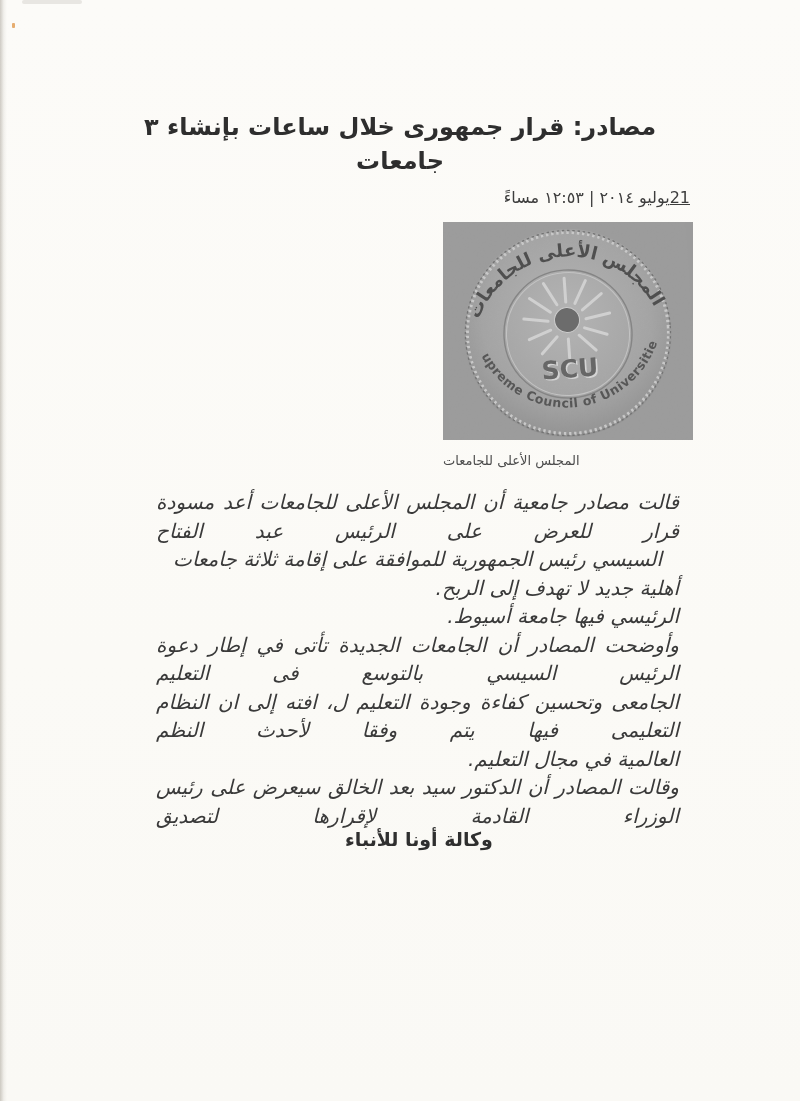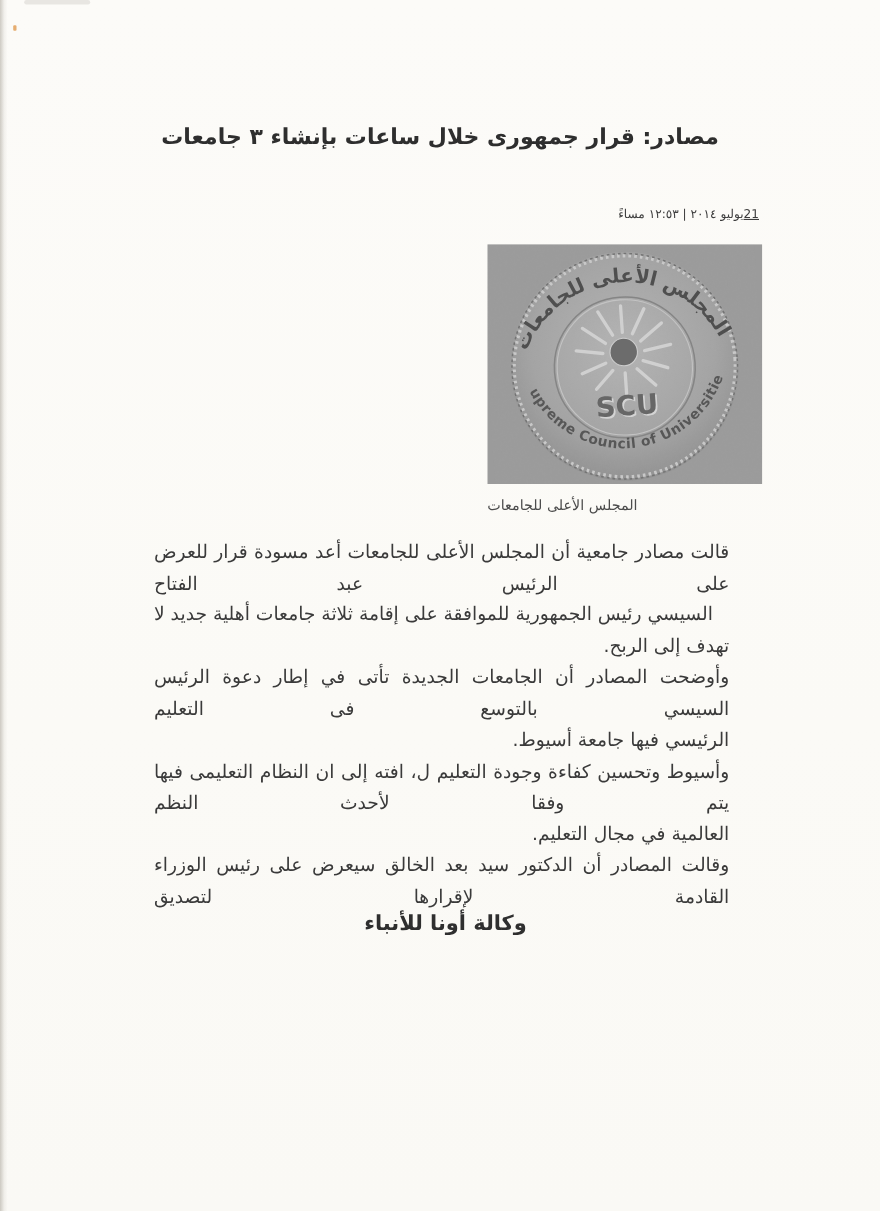--- a/index.html
+++ b/index.html
@@ -11,48 +11,48 @@
   .page{position:absolute;inset:0;background:linear-gradient(180deg,#fcfbf8 0%,#fbfaf6 60%,#faf9f5 100%);}
   
   .scan-edge{position:absolute;left:0;top:0;width:7px;height:1101px;
     background:linear-gradient(90deg,rgba(120,112,98,.35),rgba(120,112,98,.08) 55%,rgba(120,112,98,0));}
   .scan-speck{position:absolute;left:12px;top:23px;width:3px;height:5px;background:#e09a4e;opacity:.8;border-radius:1px;}
   .scan-smudge{position:absolute;left:22px;top:0;width:60px;height:4px;background:rgba(90,85,75,.12);border-radius:2px;}
 
   .headline{
     position:absolute;left:130px;top:94px;width:540px;
     direction:rtl;text-align:center;
-    font-weight:700;font-size:20px;line-height:34px;color:#2e2e2e;
+    font-weight:700;font-size:24px;line-height:34px;color:#2e2e2e;
     letter-spacing:0;
   }
   .dateline{
     position:absolute;right:110px;top:188px;
     direction:rtl;text-align:right;
-    font-size:11px;color:#3d3d3d;
+    font-size:16px;color:#3d3d3d;
   }
   .dateline .day{text-decoration:underline;}
 
   .figure{position:absolute;left:443px;top:222px;width:250px;height:218px;}
   .figure svg{display:block;}
   .caption{
     position:absolute;left:443px;top:453px;width:260px;
     direction:rtl;text-align:left;
     font-size:13px;color:#4c4c4c;
   }
 
   .article{
-    position:absolute;left:140px;top:488px;width:523px;
+    position:absolute;left:156px;top:488px;width:523px;
     direction:rtl;color:#3a3a3a;
-    font-size:17px;line-height:28.5px;
+    font-size:20px;line-height:28.5px;font-style:italic;
   }
   .jline{text-align:justify;text-align-last:justify;}
-  .jline.end{text-align:left;text-align-last:right;}
+  .jline.end{text-align:center;text-align-last:right;}
 
   .footer{
-    position:absolute;left:130px;top:828px;width:550px;
+    position:absolute;left:144px;top:828px;width:550px;
     direction:rtl;text-align:center;
     font-weight:700;font-size:19px;color:#2f2f2f;
   }
 </style>
 </head>
 <body>
 
 <div class="page">
   <div class="scan-edge"></div>
   <div class="scan-smudge"></div>
@@ -120,21 +120,21 @@
         </text>
       </g>
     </svg>
   </div>
 
   <div class="caption">المجلس الأعلى للجامعات</div>
 
   <div class="article">
     <div class="jline">قالت مصادر جامعية أن المجلس الأعلى للجامعات أعد مسودة قرار للعرض على الرئيس عبد الفتاح</div>
     <div class="jline end">السيسي رئيس الجمهورية للموافقة على إقامة ثلاثة جامعات أهلية جديد لا تهدف إلى الربح.</div>
+    <div class="jline end">الرئيسي فيها جامعة أسيوط.</div>
     <div class="jline">وأوضحت المصادر أن الجامعات الجديدة تأتى في إطار دعوة الرئيس السيسي بالتوسع فى التعليم</div>
-    <div class="jline end">الرئيسي فيها جامعة أسيوط.</div>
-    <div class="jline">وأسيوط وتحسين كفاءة وجودة التعليم ل، افته إلى ان النظام التعليمى فيها يتم وفقا لأحدث النظم</div>
+    <div class="jline">الجامعى وتحسين كفاءة وجودة التعليم ل، افته إلى ان النظام التعليمى فيها يتم وفقا لأحدث النظم</div>
     <div class="jline end">العالمية في مجال التعليم.</div>
     <div class="jline">وقالت المصادر أن الدكتور سيد بعد الخالق سيعرض على رئيس الوزراء القادمة لإقرارها لتصديق</div>
   </div>
 
   <div class="footer">وكالة أونا للأنباء</div>
 </div>
 
 </body></html>

